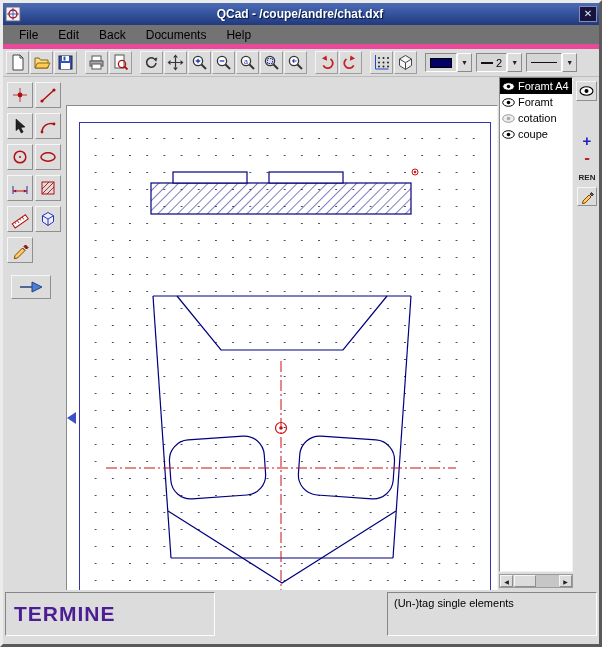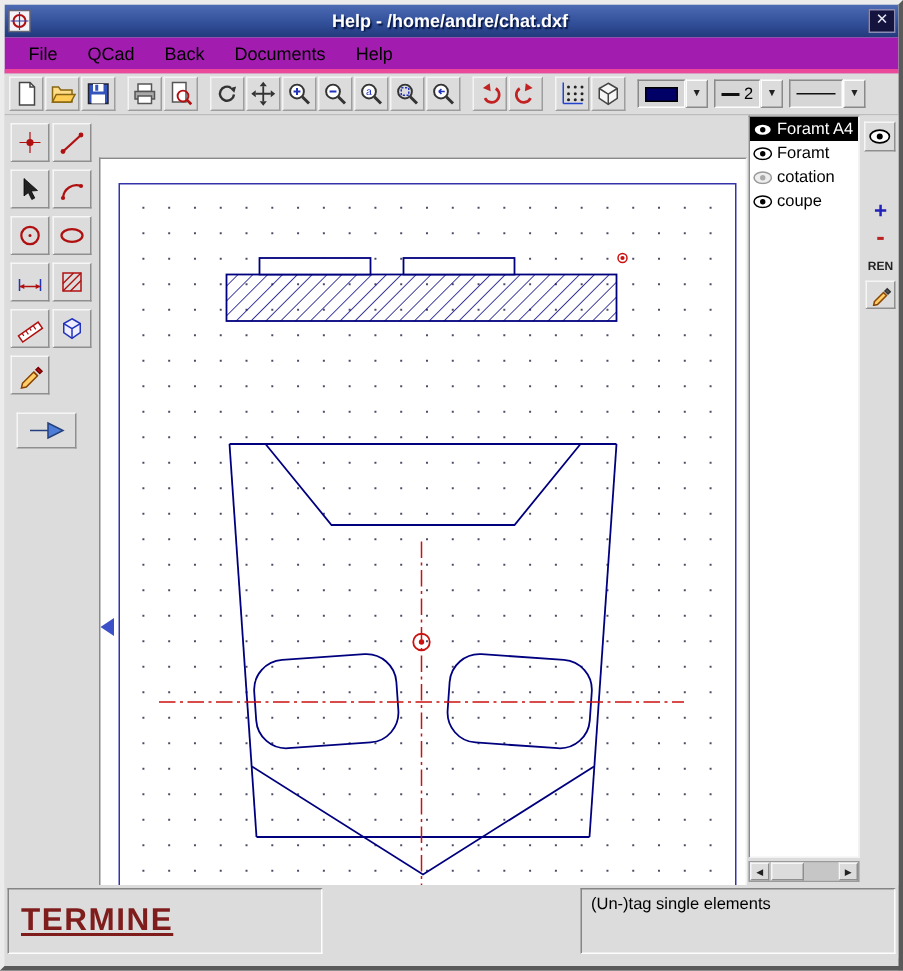--- a/index.html
+++ b/index.html
@@ -21,21 +21,21 @@
     text-shadow:1px 1px 1px #00103a; white-space:nowrap; overflow:hidden;
   }
   .close-btn{
     width:18px; height:16px; background:#14143f; color:#e8e8f4;
     border:1px solid #8b8bb4; font-size:10px; line-height:14px; text-align:center;
     cursor:default; flex:0 0 auto;
   }
   
   .menubar{
     position:absolute; left:0; top:22px; width:596px; height:24px;
-    background:#a21caf; border-bottom:3px solid #ec4899;
+    background:#737373; border-bottom:5px solid #ec4899;
     display:flex; align-items:center; padding-left:6px; font-size:12px;
   }
   .menu-item{ padding:3px 10px; }
   
   .toolbar{
     position:absolute; left:0; top:46px; width:596px; height:28px;
     background:#dcdcdc; border-bottom:1px solid #bdbdbd;
     display:flex; align-items:center; padding-left:3px;
   }
   .tb-btn{
@@ -134,43 +134,43 @@
     border:1px solid; border-color:#f6f6f6 #8f8f8f #8f8f8f #f6f6f6;
     display:flex; align-items:center; justify-content:center;
   }
   
   .statusbar{ position:absolute; left:0; top:587px; width:596px; height:49px; background:#dcdcdc; }
   .status-cell{
     position:absolute; top:2px; height:44px; background:#dcdcdc;
     border:1px solid; border-color:#858585 #fdfdfd #fdfdfd #858585;
   }
   .cmd-cell{ left:2px; width:210px; display:flex; align-items:center; }
-  .cmd-text{ color:#7f1d1d; font-size:21px; font-weight:bold; padding-left:8px; letter-spacing:1px;text-decoration:underline; }
+  .cmd-text{ color:#4c1d95; font-size:21px; font-weight:bold; padding-left:8px; letter-spacing:1px; }
   .mouse-cell{ left:214px; width:168px; display:flex; align-items:center; justify-content:center; gap:4px; font-size:11px; }
   .mouse-left{ text-align:right; line-height:1.15; }
   .help-cell{ left:384px; width:210px; font-size:11px; padding:4px 6px; }
 </style>
 </head>
 <body>
 
 <div class="window">
 
   <div class="titlebar">
     <svg class="wicon" viewBox="0 0 16 16">
       <rect x="1" y="1" width="14" height="14" fill="#f4f4f8" stroke="#667"></rect>
       <circle cx="8" cy="8" r="4" fill="none" stroke="#b01010" stroke-width="1.4"></circle>
       <path d="M8,2 V14 M2,8 H14" stroke="#2a3fa8" stroke-width="0.8"></path>
     </svg>
-    <div class="title">Help - /home/andre/chat.dxf</div>
+    <div class="title">QCad - /coupe/andre/chat.dxf</div>
     <div class="close-btn">✕</div>
   </div>
 
   <div class="menubar">
     <span class="menu-item">File</span>
-    <span class="menu-item">QCad</span>
+    <span class="menu-item">Edit</span>
     <span class="menu-item">Back</span>
     <span class="menu-item">Documents</span>
     <span class="menu-item">Help</span>
   </div>
 
   <div class="toolbar">
     <div class="tb-btn">
       <svg width="19" height="19" viewBox="0 0 19 19">
         <path d="M5,2 h7 l3,3 v12 H5 z" fill="#fff" stroke="#444"></path>
           <path d="M12,2 v3 h3" fill="none" stroke="#444"></path>

